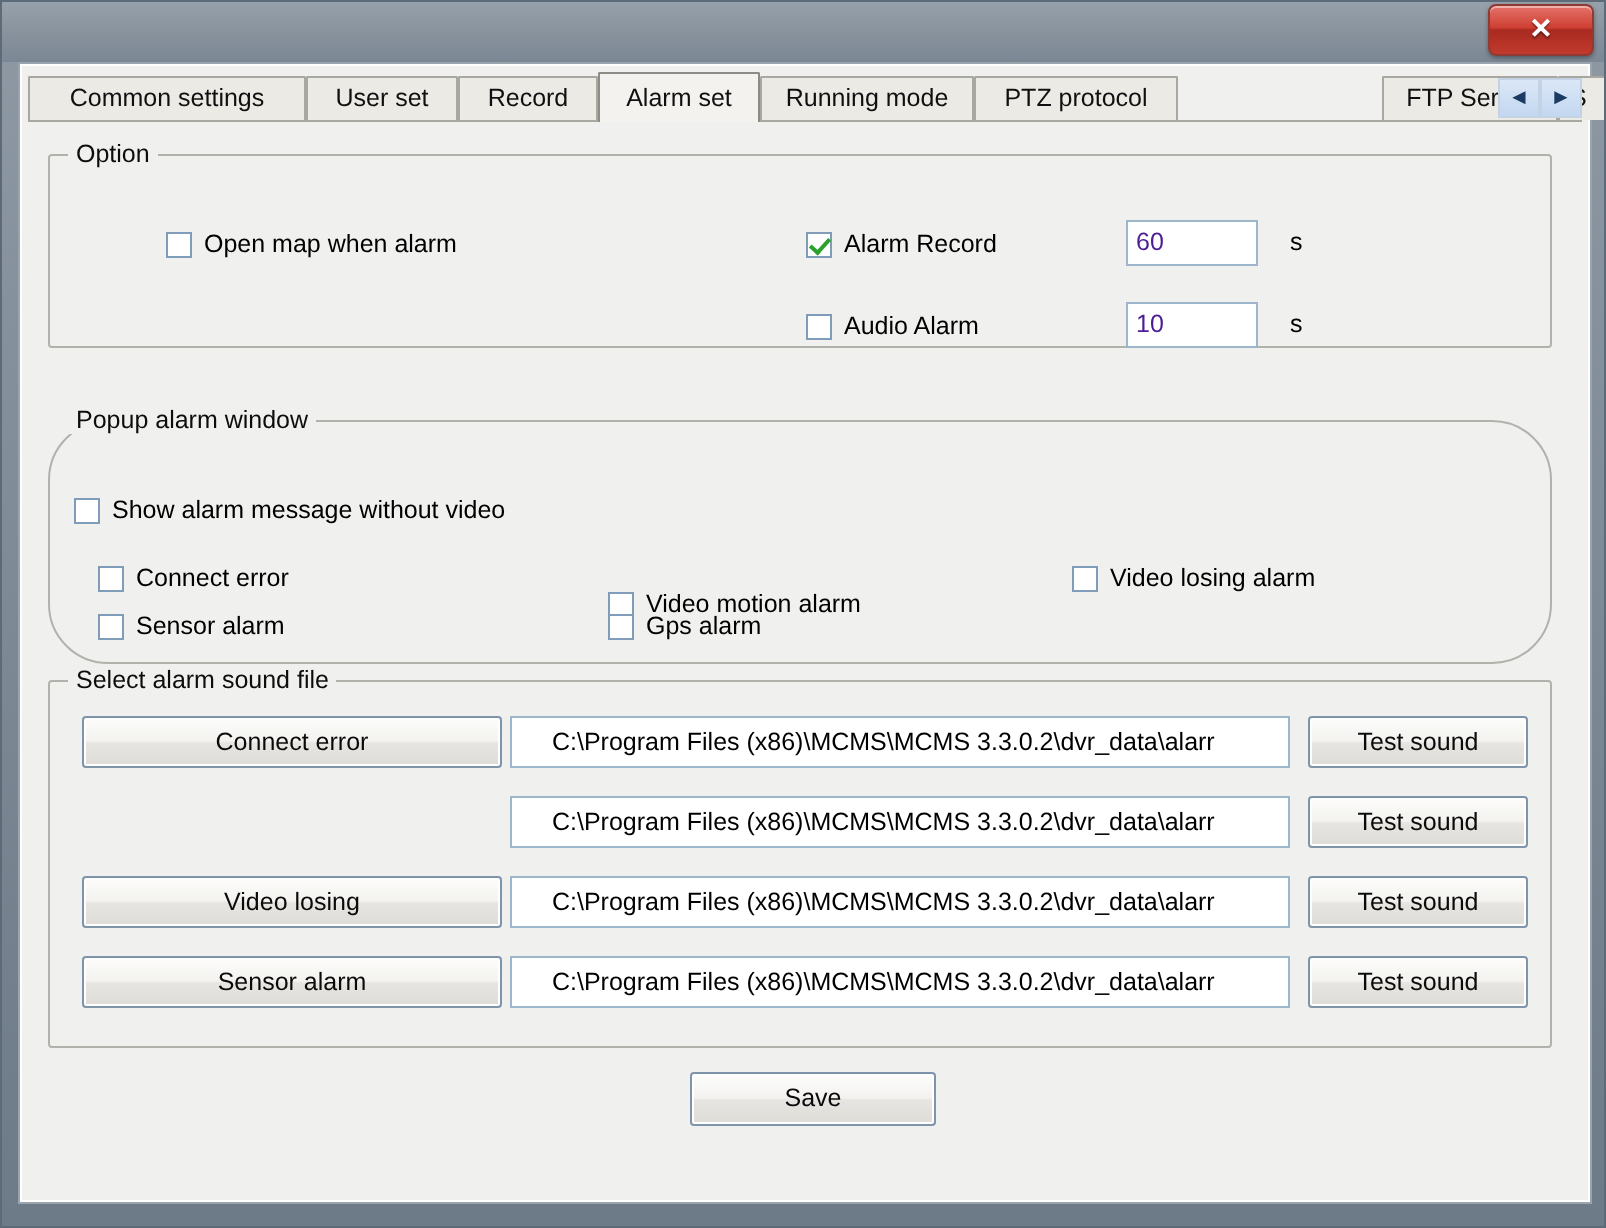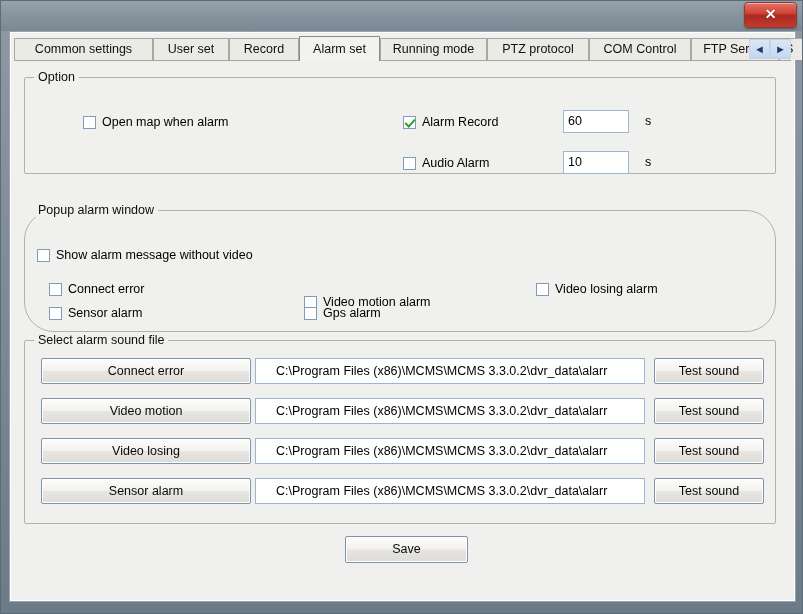--- a/index.html
+++ b/index.html
@@ -195,21 +195,21 @@
   }
 
   
   .textbox {
     position: absolute;
     box-sizing: border-box;
     background: #ffffff;
     border: 1px solid #9eb6cc;
     font-family: "Liberation Sans", sans-serif;
     font-size: 12.5px;
-    color: #000000;
+    color: #4c1d95;
     padding: 0 4px;
     line-height: 20px;
     overflow: hidden;
     white-space: nowrap;
     cursor: text;
   }
   .unit-label {
     position: absolute;
     font-size: 12.5px;
     color: #000000;
@@ -262,21 +262,20 @@
 
   <div id="client">
 
     <div id="tabstrip">
       <div class="tab" style="left:0px;   width:139px;">Common settings</div>
       <div class="tab" style="left:139px; width:76px;">User set</div>
       <div class="tab" style="left:215px; width:70px;">Record</div>
       <div class="tab" style="left:366px; width:107px;">Running mode</div>
       <div class="tab active" style="left:285px; width:81px;">Alarm set</div>
       <div class="tab" style="left:473px; width:102px;">PTZ protocol</div>
-      <div class="tab" style="left:575px; width:102px;">COM Control</div>
       <div class="tab" style="left:677px; width:88px;">FTP Server</div>
       <div class="tab clipped" style="left:765px; width:30px; text-align:left; padding-left:5px;">S</div>
       <div class="tab-nav" style="left:735px;">◄</div>
       <div class="tab-nav" style="left:756px;">►</div>
     </div>
     <div id="tab-underline"></div>
 
     <div class="group" style="left:14px; top:45px; width:752px; height:97px;">
       <div class="group-title">Option</div>
 
@@ -335,23 +334,20 @@
       <div class="group-title">Select alarm sound file</div>
 
       <div class="btn" style="left:16px; top:17px; width:210px; height:26px; line-height:24px;">
         <span>Connect error</span>
       </div>
       <div class="pathbox" style="left:230px; top:17px; width:390px; height:26px; line-height:24px;">C:\Program Files (x86)\MCMS\MCMS 3.3.0.2\dvr_data\alarr</div>
       <div class="btn" style="left:629px; top:17px; width:110px; height:26px; line-height:24px;">
         <span>Test sound</span>
       </div>
 
-      <div class="btn" style="left:16px; top:57px; width:210px; height:26px; line-height:24px;">
-        <span>Video motion</span>
-      </div>
       <div class="pathbox" style="left:230px; top:57px; width:390px; height:26px; line-height:24px;">C:\Program Files (x86)\MCMS\MCMS 3.3.0.2\dvr_data\alarr</div>
       <div class="btn" style="left:629px; top:57px; width:110px; height:26px; line-height:24px;">
         <span>Test sound</span>
       </div>
 
       <div class="btn" style="left:16px; top:97px; width:210px; height:26px; line-height:24px;">
         <span>Video losing</span>
       </div>
       <div class="pathbox" style="left:230px; top:97px; width:390px; height:26px; line-height:24px;">C:\Program Files (x86)\MCMS\MCMS 3.3.0.2\dvr_data\alarr</div>
       <div class="btn" style="left:629px; top:97px; width:110px; height:26px; line-height:24px;">

